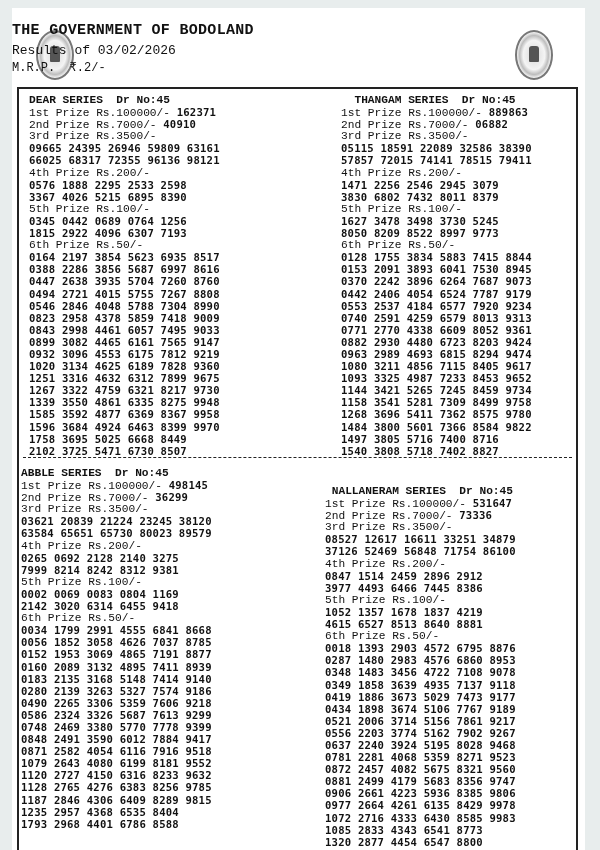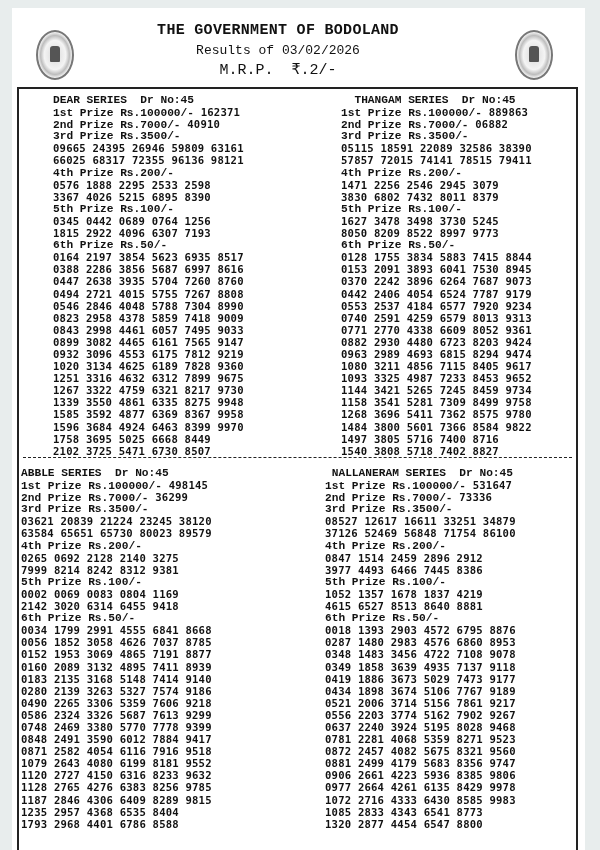--- a/index.html
+++ b/index.html
@@ -19,40 +19,40 @@
     border: 2px solid #777;
     background: radial-gradient(ellipse at center, #d8d8d8 0%, #f4f4f4 45%, #bdbdbd 60%, #f2f2f2 70%);
     box-sizing: border-box;
   }
   .emblem::after {
     content: ""; position: absolute; left: 12px; top: 14px; width: 10px; height: 16px;
     background: #555; border-radius: 3px 3px 1px 1px;
   }
   .emblem.left { left: 24px; }
   .emblem.right { left: 503px; }
-  .hdr { position: absolute; left: 0; width: 532px; text-align: center; }
+  .hdr { position: absolute; left: 0; width: 532px; }
   .h-title { top: 14px; font-size: 15px; font-weight: bold; letter-spacing: 0.3px; }
   .h-sub { top: 35px; font-size: 13px; }
-  .h-mrp { top: 52px; font-size: 15px; white-space: pre; }
+  .h-mrp { top: 52px; font-size: 12px; white-space: pre; }
   .box {
     position: absolute; left: 5px; top: 79px; width: 561px; height: 780px;
     border: 2px solid #222; box-sizing: border-box;
   }
   .series {
     position: absolute; font-size: 11.2px; line-height: 12.1px;
     white-space: pre;
   }
   .series .line { height: 12.1px; }
   .series .title { font-weight: bold; }
-  .series .label { font-weight: bold; }
+  .series .label { font-weight: normal; }
   .series .num { font-family: "DejaVu Sans Mono", monospace; font-weight: bold; font-size: 10.6px; letter-spacing: 0.2px; }
-  .s-dear { left: 34px; top: 5px; }
+  .s-dear { left: 10px; top: 5px; }
   .s-thangam { left: 322px; top: 5px; }
   .s-abble { left: 2px; top: 378px; }
-  .s-nallaneram { left: 306px; top: 378px; }
+  .s-nallaneram { left: 306px; top: 396px; }
   .dashes {
     position: absolute; left: 4px; top: 368px; width: 549px; height: 0;
     border-top: 1.6px dashed #222;
   }
 </style>
 </head>
 <body>
 
 <div class="paper">
   <div class="emblem left"></div>

